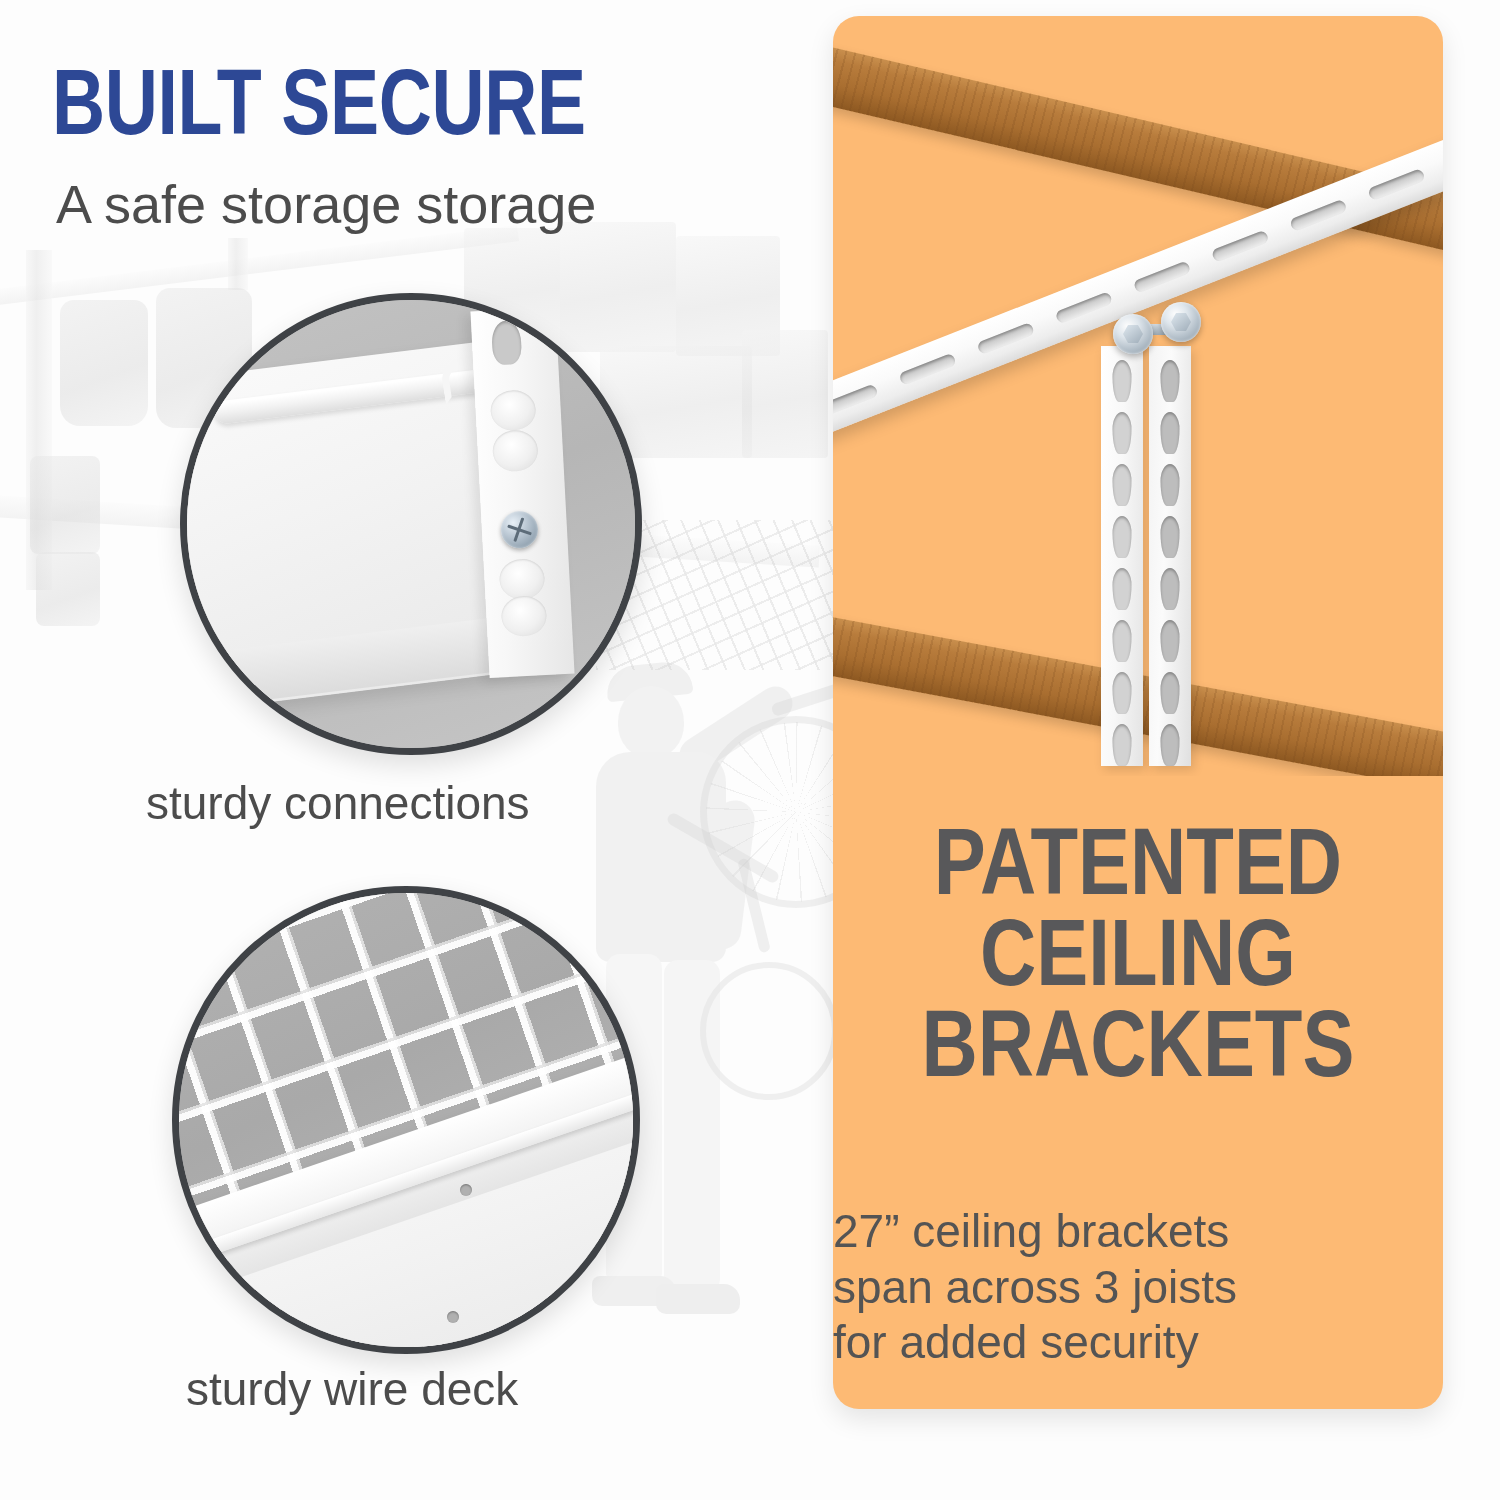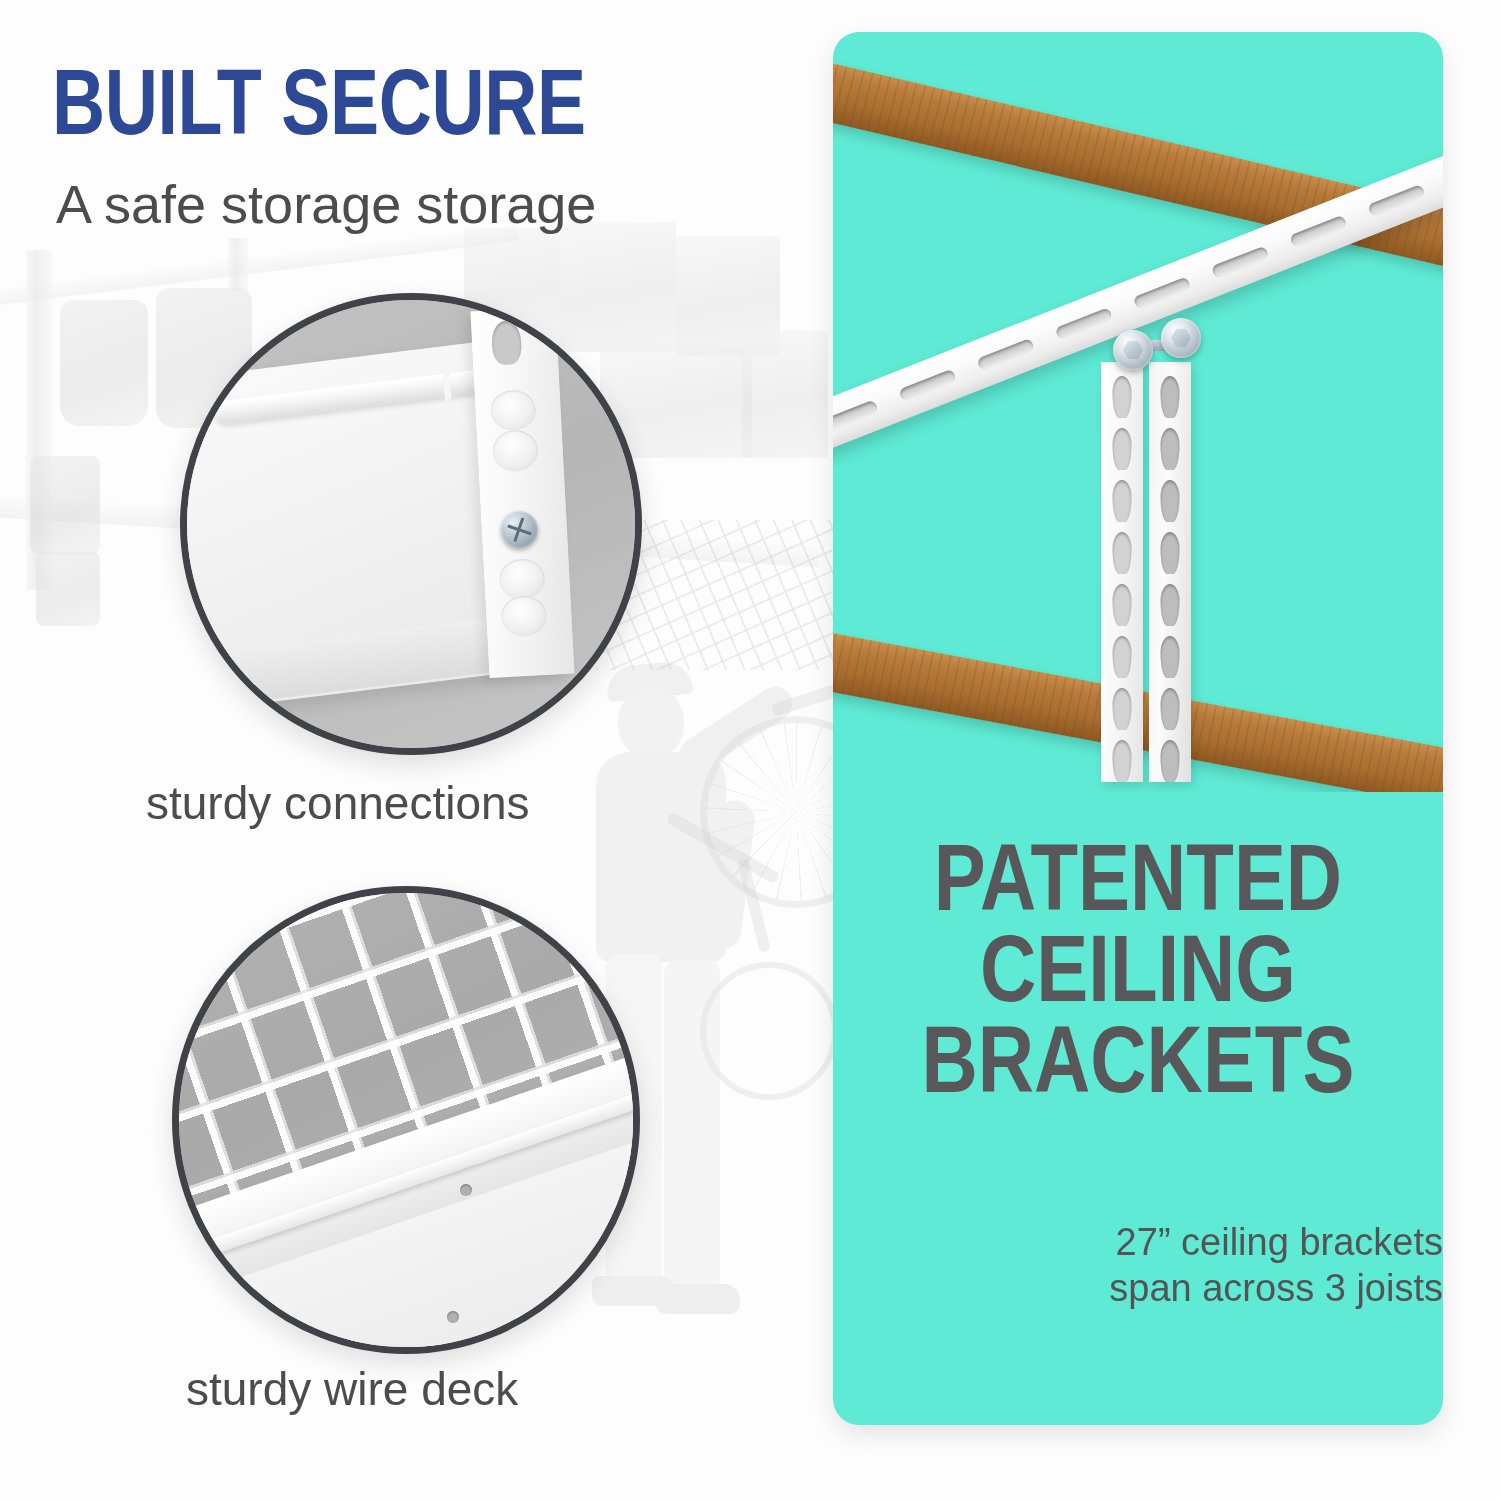--- a/index.html
+++ b/index.html
@@ -254,23 +254,23 @@
   .inset-caption {
     position:absolute;
     font-size:46px;
     color:#4c4c4c;
     white-space:nowrap;
   }
 
   
   .card {
     position:absolute;
-    left:833px; top:32px;
+    left:833px; top:16px;
     width:610px; height:1393px;
-    background:#5eead4;
+    background:#fdba74;
     border-radius:26px;
     overflow:hidden;
     box-shadow:0 10px 26px rgba(0,0,0,.10);
   }
 
   .joist {
     position:absolute;
     background:
       repeating-linear-gradient(91deg,
         rgba(120,72,28,.20) 0 2px, transparent 2px 9px),
@@ -367,22 +367,22 @@
     letter-spacing:0px;
   }
   .card-title span {
     display:block;
     transform:scaleX(.82);
   }
   .card-sub {
     position:absolute;
     left:0; right:0;
     top:1188px;
-    text-align:right;
-    font-size:38px;
+    text-align:left;
+    font-size:46px;
     line-height:1.21;
     color:#545454;
   }
   .card-sub span { display:block; }
 </style>
 </head>
 <body>
 
 <div id="stage">
 
@@ -511,16 +511,17 @@
 
     <div class="card-title">
       <span>PATENTED</span>
       <span>CEILING</span>
       <span>BRACKETS</span>
     </div>
 
     <div class="card-sub">
       <span>27” ceiling brackets</span>
       <span>span across 3 joists</span>
+      <span>for added security</span>
     </div>
   </div>
 
 </div>
 
 </body></html>

